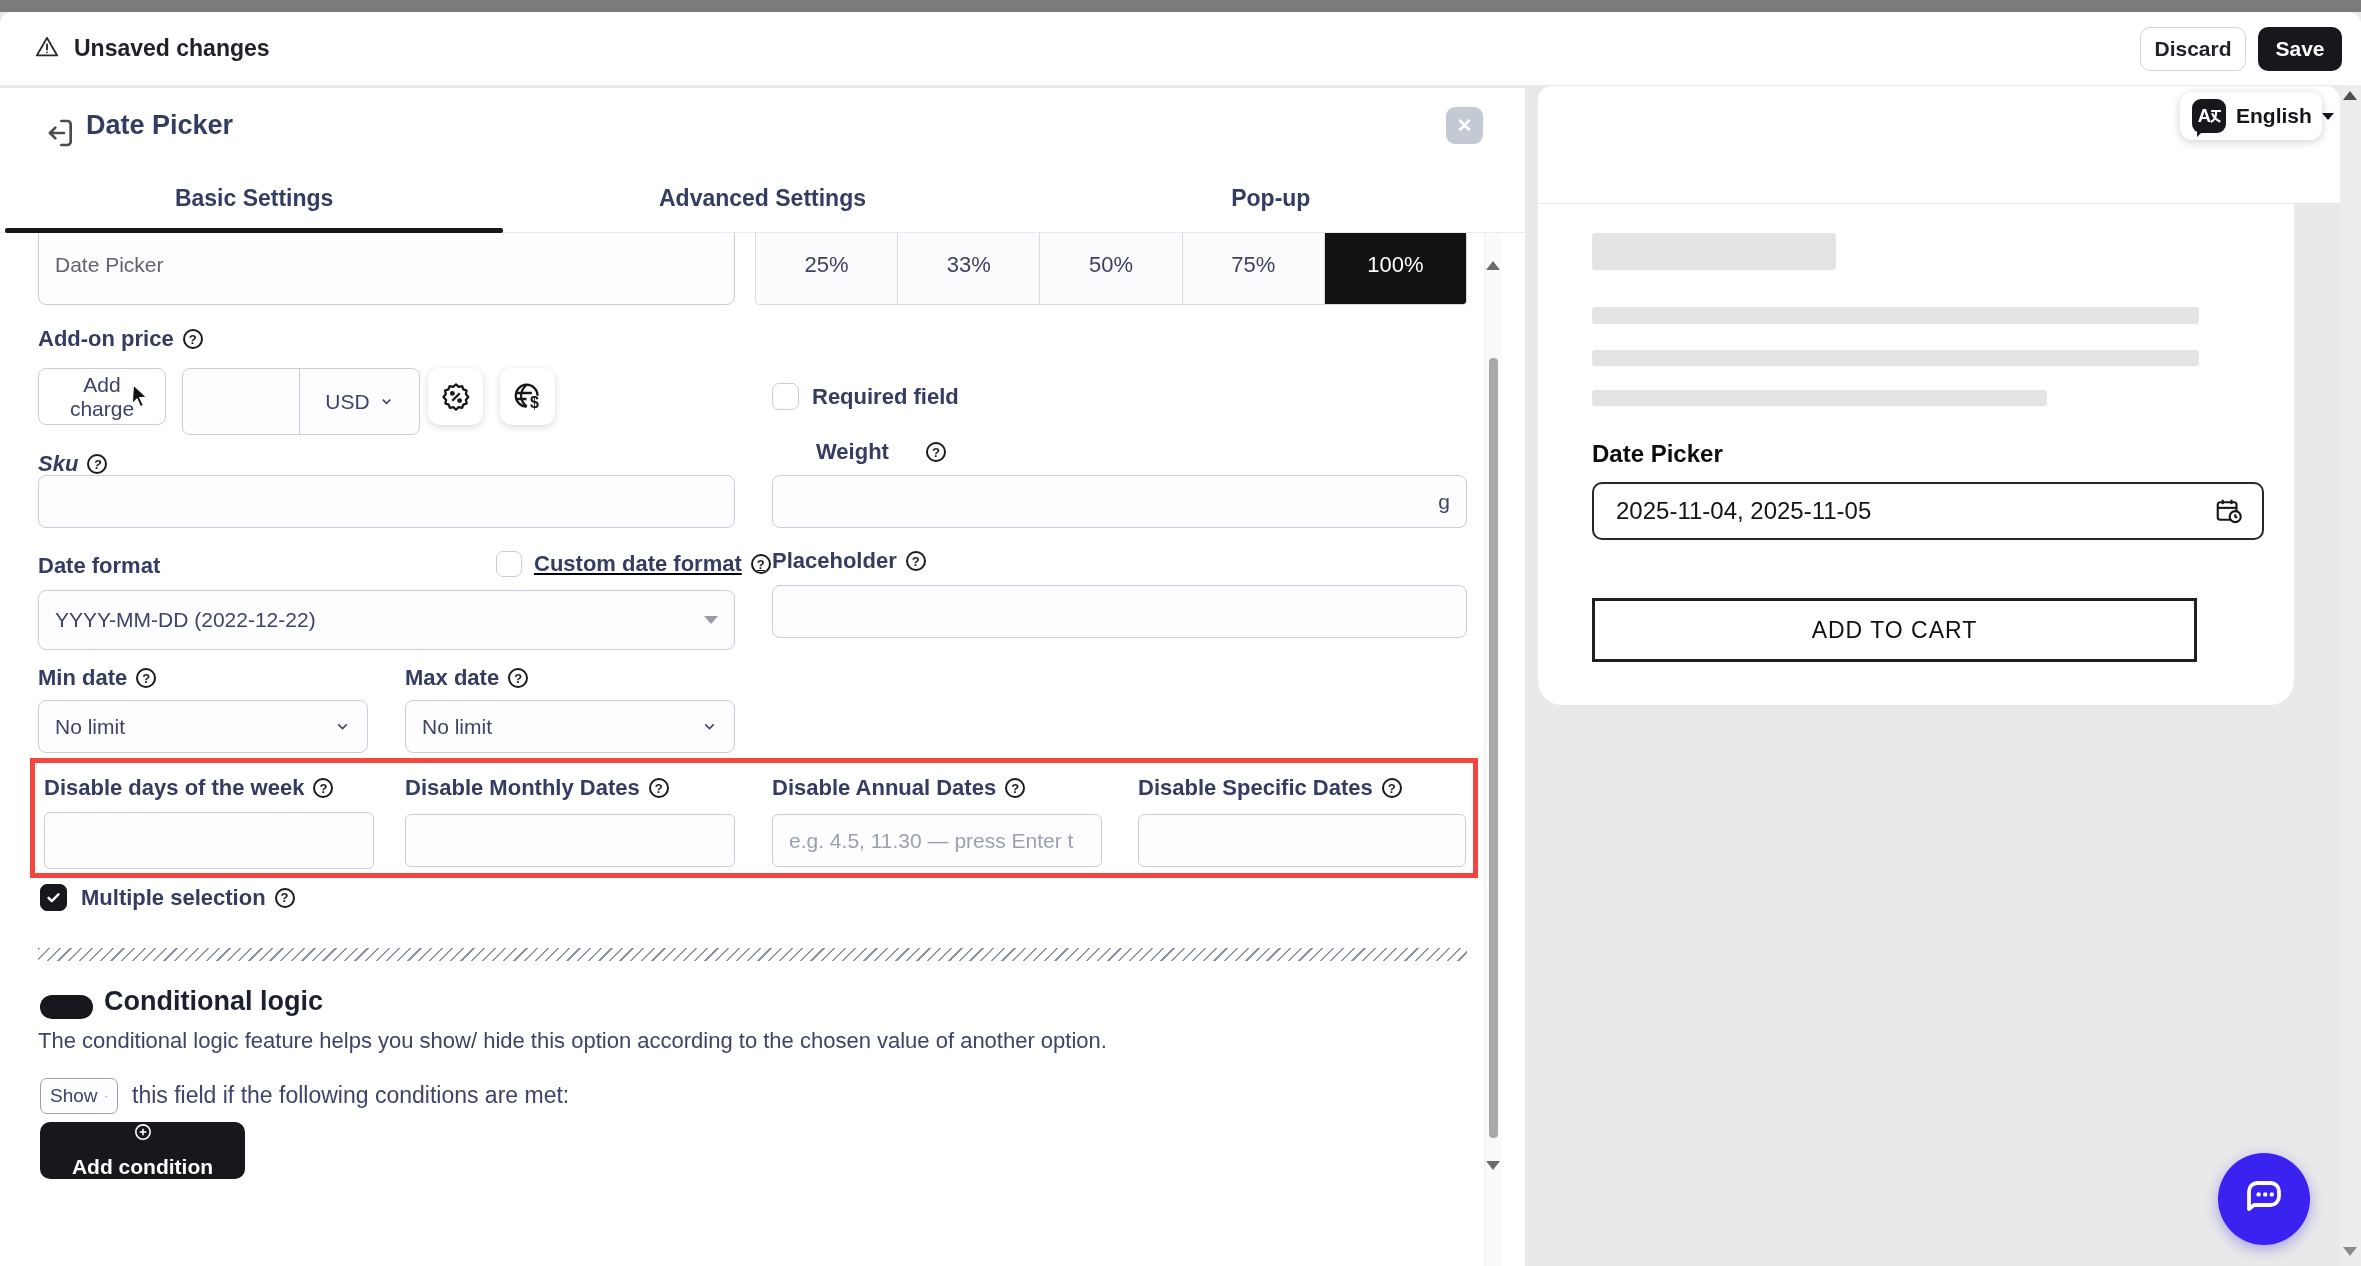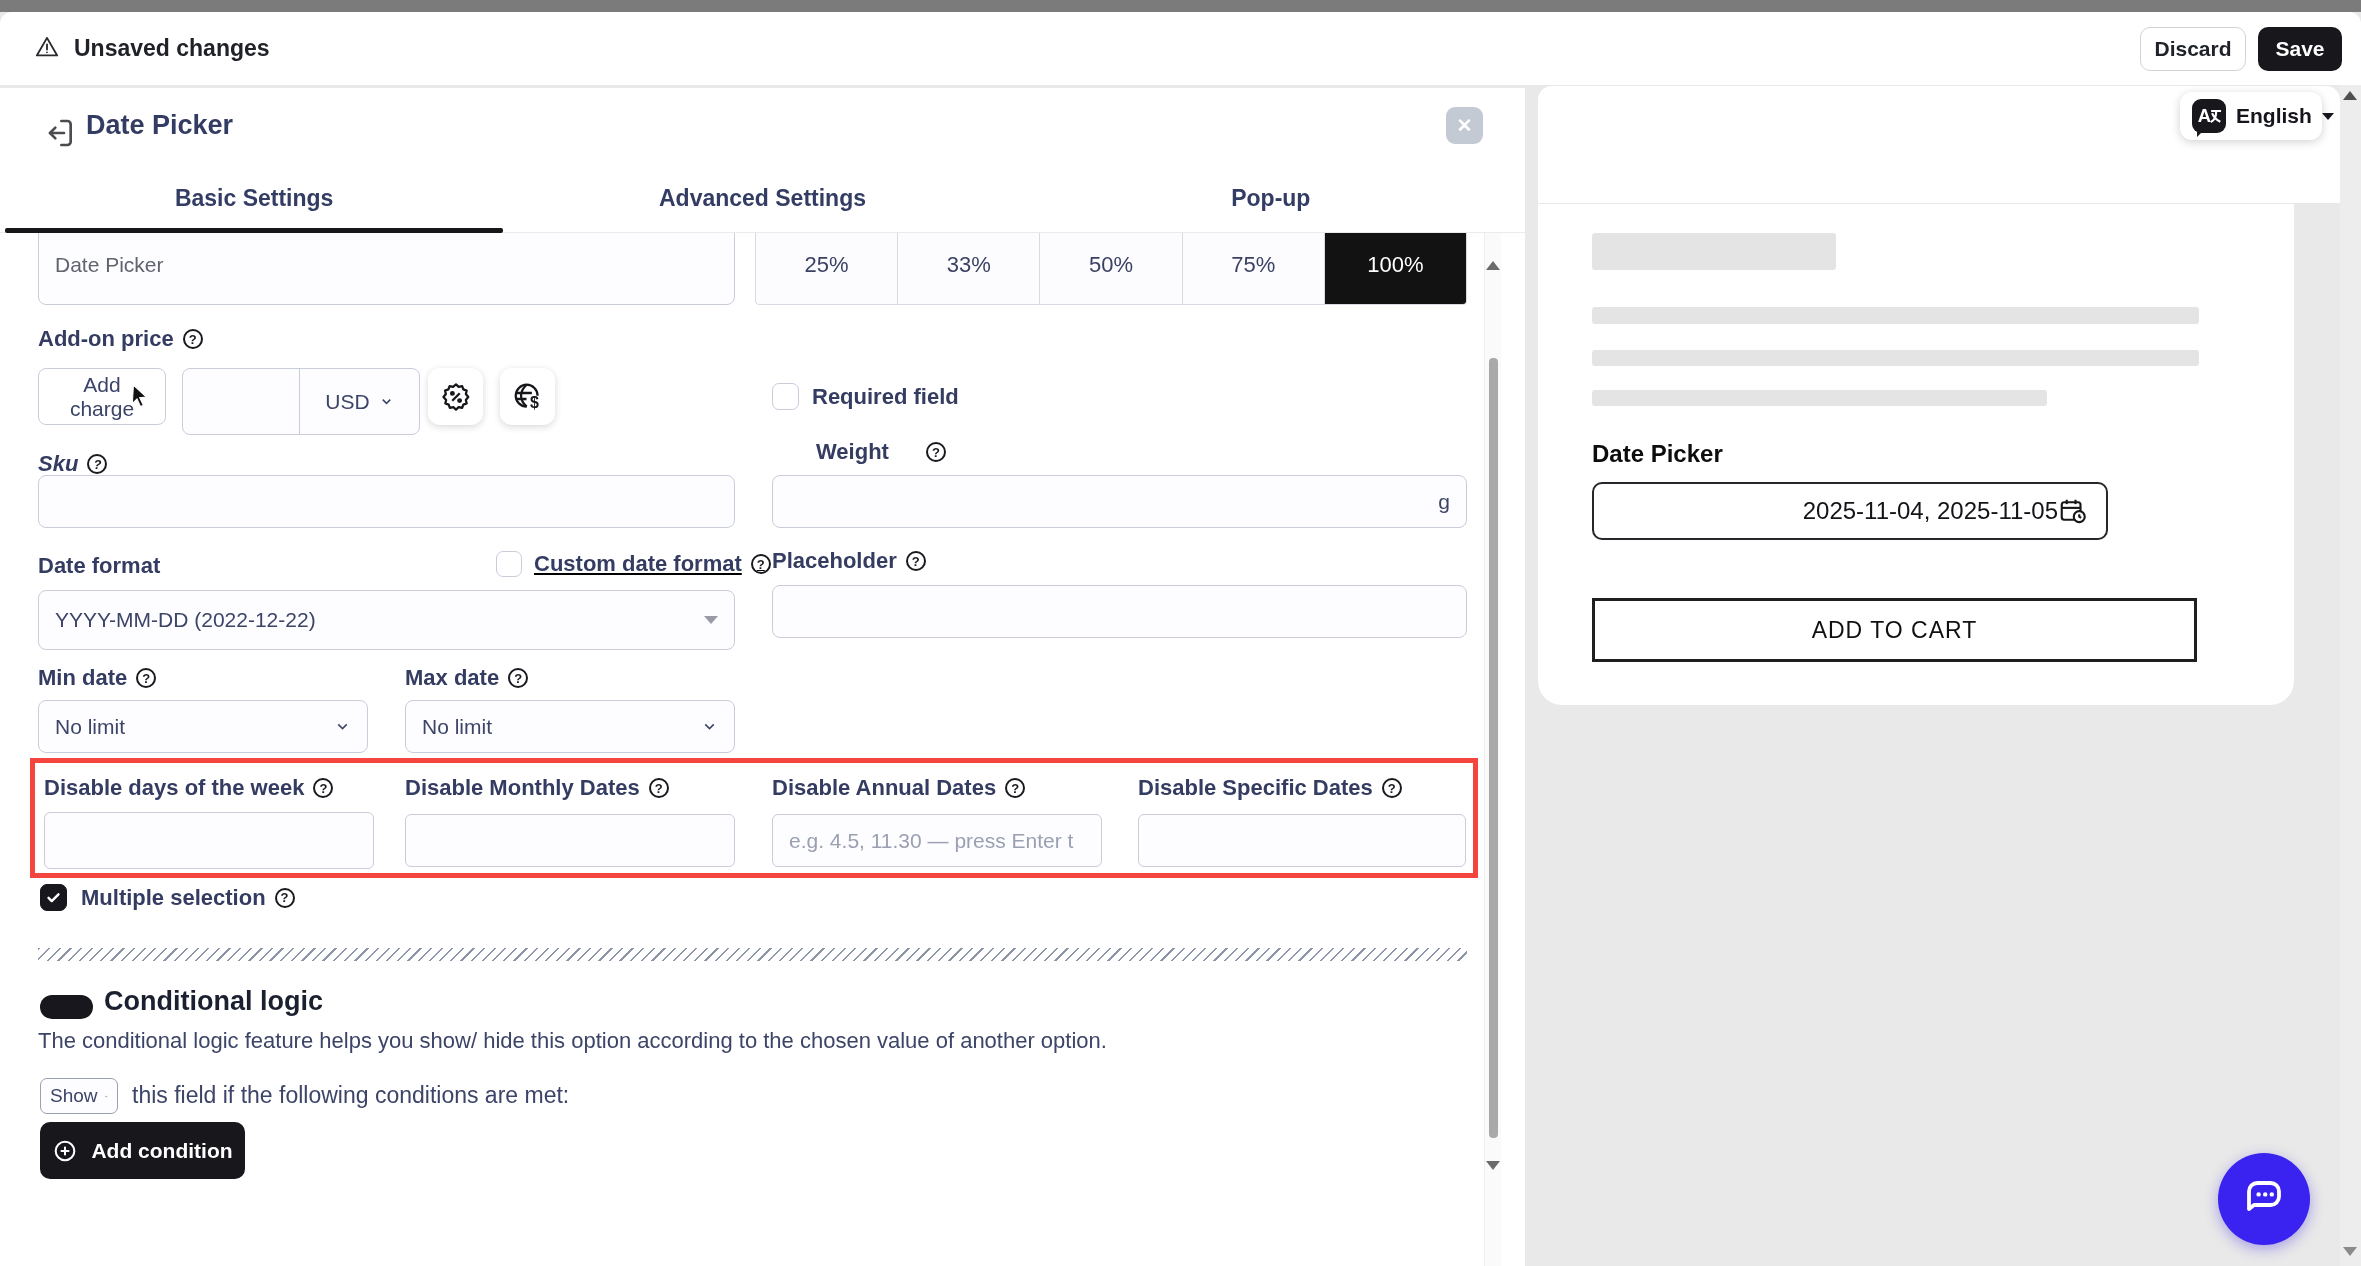--- a/index.html
+++ b/index.html
@@ -324,21 +324,21 @@
       <div class="toggle-pill" style="left:40px; top:762px;"></div>
       <div class="cond-title" style="left:104px; top:753px;">Conditional logic</div>
       <div class="cond-desc" style="left:38px; top:795px;">The conditional logic feature helps you show/ hide this option according to the chosen value of another option.</div>
       <div class="selbox" style="left:40px; top:845px; width:78px; height:36px; border-radius:7px; border-color:#9aa0b0; padding:0 9px; font-size:19px; gap:6px;">
         <span class="grow">Show</span>
         <svg width="13" height="13" viewBox="0 0 24 24" fill="none" stroke="#3c4468" stroke-width="2.6">
             <path d="M6 9l6 6 6-6"></path>
           </svg>
       </div>
       <div class="cond-desc" style="left:132px; top:849px; font-size:23px;">this field if the following conditions are met:</div>
-      <button class="btn-addcond" style="left:40px; top:889px; width:205px; height:57px; font-family:inherit;">
+      <button class="btn-addcond" style="left:40px; top:889px; width:205px; height:57px; font-family:inherit;flex-direction:column;">
         <svg width="26" height="26" viewBox="0 0 24 24" fill="none" stroke="#fff" stroke-width="1.9">
           <circle cx="12" cy="12" r="8.6"></circle>
             <line x1="12" y1="8" x2="12" y2="16"></line>
             <line x1="8" y1="12" x2="16" y2="12"></line>
         </svg>
         <span>Add condition</span>
       </button>
 
       <svg style="position:absolute; left:128px; top:150px;" width="26" height="26" viewBox="0 0 24 24">
         <path d="M5 2l12 11-6.2.6 3.4 7-2.6 1.2-3.3-7L4 19z" fill="#111" stroke="#fff" stroke-width="1"></path>
@@ -364,21 +364,21 @@
     <span class="caret"></span>
   </div>
 
   <div class="abs pv-card">
     <div class="sk" style="left:54px; top:29px; width:244px; height:37px;"></div>
     <div class="sk" style="left:54px; top:103px; width:607px; height:17px;"></div>
     <div class="sk" style="left:54px; top:146px; width:607px; height:16px;"></div>
     <div class="sk" style="left:54px; top:186px; width:455px; height:16px;"></div>
 
     <div class="pv-label" style="left:54px; top:236px;">Date Picker</div>
-    <div class="pv-input" style="left:54px; top:278px; width:516px; height:58px;text-align:right;">
+    <div class="pv-input" style="left:54px; top:278px; width:672px; height:58px;">
       <span class="val">2025-11-04, 2025-11-05</span>
       <svg width="30" height="30" viewBox="0 0 24 24" fill="none" stroke="#17171a" stroke-width="1.7">
         <rect x="3" y="5" width="15" height="14" rx="2"></rect>
         <line x1="3" y1="9.5" x2="18" y2="9.5"></line>
         <line x1="7" y1="3" x2="7" y2="6.5"></line>
           <line x1="14" y1="3" x2="14" y2="6.5"></line>
         <circle cx="17" cy="16.5" r="4.4" fill="#fff"></circle>
         <path d="M17 14.5v2l1.5 1"></path>
       </svg>
     </div>

